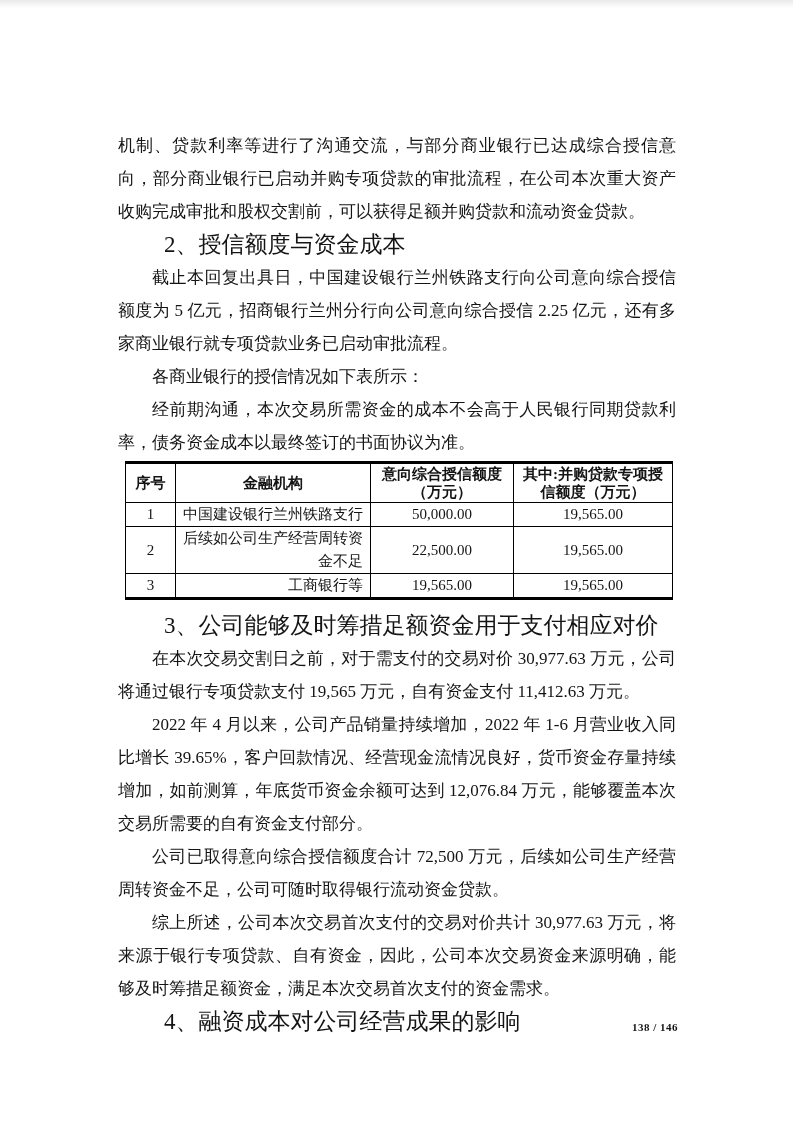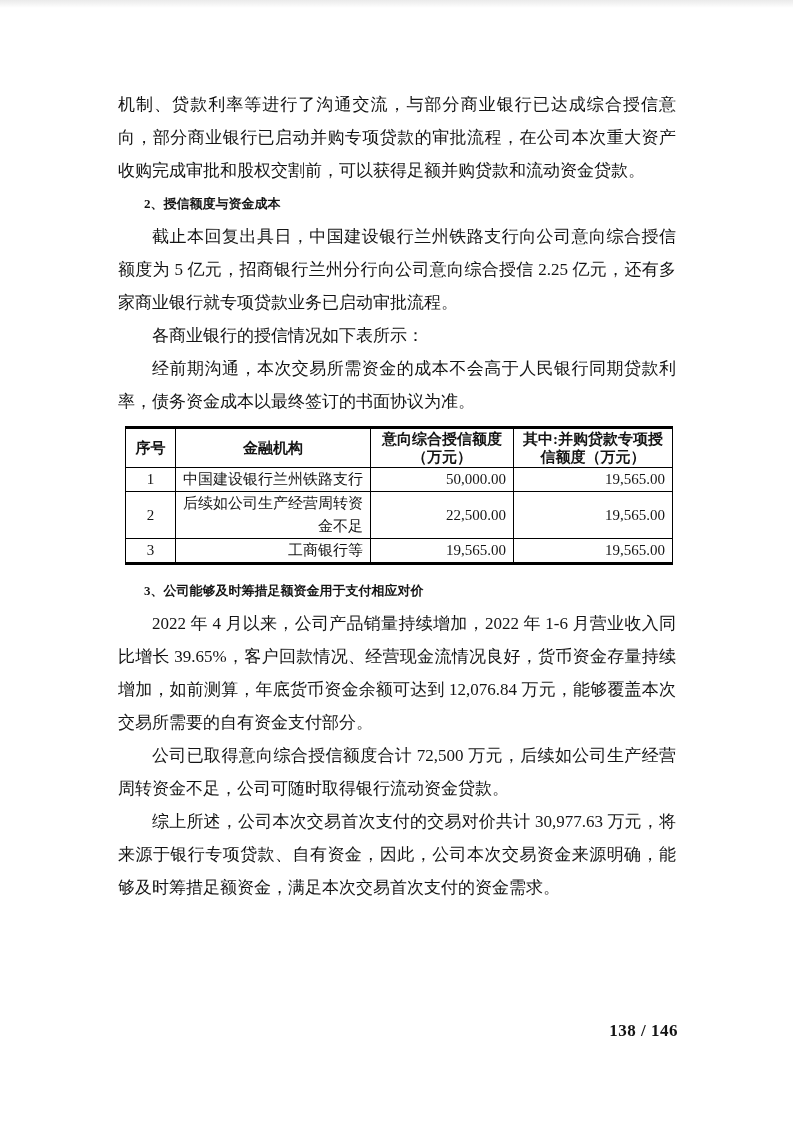--- a/index.html
+++ b/index.html
@@ -16,27 +16,27 @@
     background:linear-gradient(180deg,#d9d9d9 0%,#ffffff 100%);
     opacity:.55;
   }
   .content {
     position:absolute;
     left:118px; top:88px; width:558px;
     font-size:17px; line-height:33px;
     text-align:justify;
   }
   .para { text-indent:2em; }
-  .para.no-indent { text-indent:0; }
-  .heading { text-indent:2em; font-weight:bold; font-size:13px; }
+  .para.no-indent { text-indent:0;margin-top:41px; }
+  .heading { text-indent:2em; font-weight:normal; font-size:23px; }
   table.credit-table {
     border-collapse:collapse;
     table-layout:fixed;
     width:547px;
-    margin:8px 0 9px 7px;
+    margin:2px 0 9px 7px;
     border-top:3px solid #000;
     border-bottom:3px solid #000;
     text-align:left;
     text-indent:0;
   }
   table.credit-table col.c1 { width:50px; }
   table.credit-table col.c2 { width:195px; }
   table.credit-table col.c3 { width:143px; }
   table.credit-table col.c4 { width:159px; }
   table.credit-table th, table.credit-table td {
@@ -53,26 +53,26 @@
   }
   table.credit-table td {
     font-size:15px;
     line-height:23px;
     height:24px;
     padding:0 7px;
     vertical-align:middle;
   }
   td.cell-center { text-align:center; }
   td.cell-left   { text-align:right; }
-  td.cell-num    { text-align:right; }
+  td.cell-num    { text-align:center; }
   .page-number {
     position:absolute;
     top:1021px;
     right:115px;
-    font-size:17px;
+    font-size:11px;
     font-weight:bold;
     letter-spacing:.5px;
   }
 </style>
 </head>
 <body>
 
 <div class="top-shade"></div>
 
 <div class="content">
@@ -119,24 +119,26 @@
         <td class="cell-center">3</td>
         <td class="cell-left">工商银行等</td>
         <td class="cell-num">19,565.00</td>
         <td class="cell-num">19,565.00</td>
       </tr>
     </tbody>
   </table>
 
   <p class="heading">3、公司能够及时筹措足额资金用于支付相应对价</p>
 
+  <p class="para">在本次交易交割日之前，对于需支付的交易对价 30,977.63 万元，公司将通过银行专项贷款支付 19,565 万元，自有资金支付 11,412.63 万元。</p>
 
 
   <p class="para">2022 年 4 月以来，公司产品销量持续增加，2022 年 1-6 月营业收入同比增长 39.65%，客户回款情况、经营现金流情况良好，货币资金存量持续增加，如前测算，年底货币资金余额可达到 12,076.84 万元，能够覆盖本次交易所需要的自有资金支付部分。</p>
 
   <p class="para">公司已取得意向综合授信额度合计 72,500 万元，后续如公司生产经营周转资金不足，公司可随时取得银行流动资金贷款。</p>
 
   <p class="para">综上所述，公司本次交易首次支付的交易对价共计 30,977.63 万元，将来源于银行专项贷款、自有资金，因此，公司本次交易资金来源明确，能够及时筹措足额资金，满足本次交易首次支付的资金需求。</p>
 
+  <p class="heading">4、融资成本对公司经营成果的影响</p>
 
 </div>
 
 <div class="page-number">138 / 146</div>
 
 </body></html>

